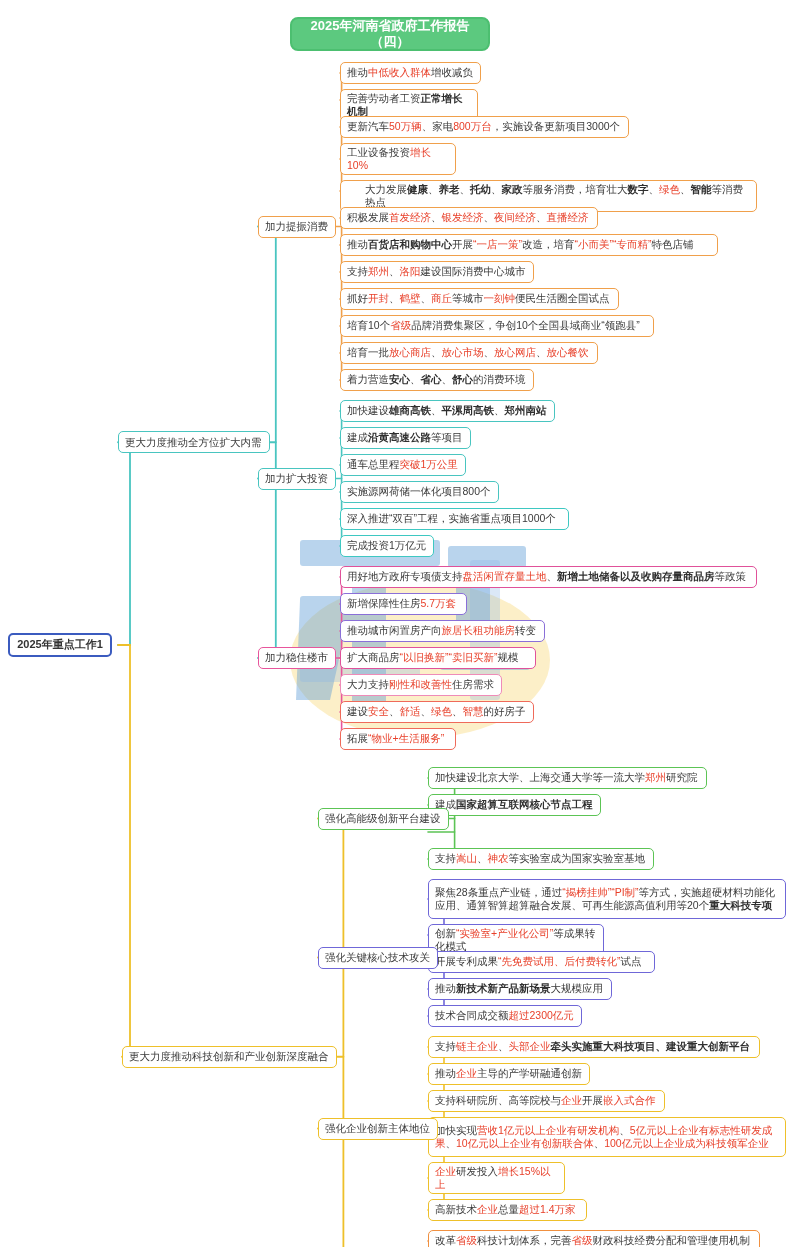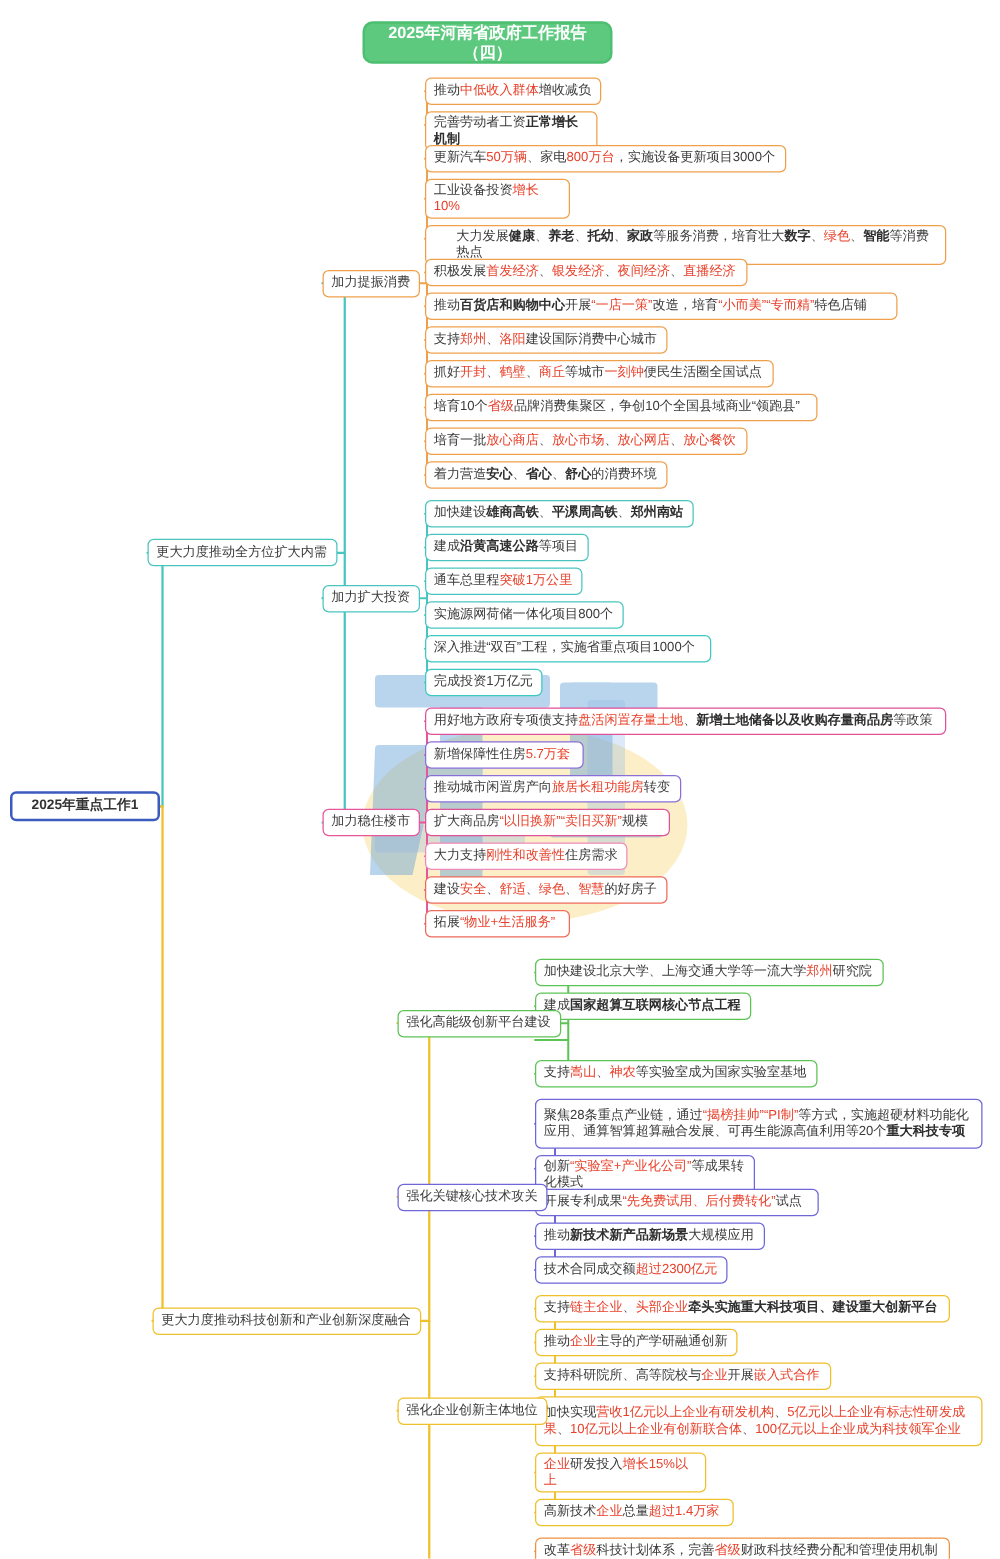--- a/index.html
+++ b/index.html
@@ -164,21 +164,21 @@
     <path d="M337.4 1056.75 H343.4" stroke="#eec02a" stroke-width="1.8" fill="none" stroke-linecap="round"></path>
     <path d="M118 645 H130 V442.25 H118" stroke="#49c5c0" stroke-width="1.8" fill="none" stroke-linecap="round"></path>
     <path d="M118 645 H130 V1056.75 H122" stroke="#eec02a" stroke-width="1.8" fill="none" stroke-linecap="round"></path>
   </svg>
 
 <div id="nodes">
   <div class="node title-node" style="left:290px;top:17px;width:200px;height:34px;">
     <span class="txt">2025年河南省政府工作报告（四）</span>
   </div>
 
-  <div class="node root-node" style="left:8px;top:633px;width:120px;height:24px;">
+  <div class="node root-node" style="left:8px;top:633px;width:104px;height:24px;">
     <span class="txt">2025年重点工作1</span>
   </div>
 <div class="node leaf c-orange" style="left: 340px; top: 62px; width: 141.2px; min-height: 22px;"><span class="txt">推动<span class="hl">中低收入</span><span class="hl">群体</span>增收减负</span></div>
     <div class="node leaf c-orange" style="left: 340px; top: 89px; width: 138px; min-height: 22px;"><span class="txt">完善劳动者工资<span class="bd">正常增长机制</span></span></div>
     <div class="node leaf c-orange" style="left: 340px; top: 116px; width: 289.07px; min-height: 22px;"><span class="txt">更新汽车<span class="hl">50万辆</span>、家电<span class="hl">800万台</span>，实施设备更新项目3000个</span></div>
     <div class="node leaf c-orange" style="left: 340px; top: 143px; width: 116.29px; min-height: 22px;"><span class="txt">工业设备投资<span class="hl">增长10%</span></span></div>
     <div class="node leaf c-orange" style="left: 340px; top: 180px; width: 416.8px; min-height: 22px; padding-left: 24px;"><span class="txt">大力发展<span class="bd">健康</span>、<span class="bd">养老</span>、<span class="bd">托幼</span>、<span class="bd">家政</span>等服务消费，培育壮大<span class="bd">数字</span>、<span class="hl">绿色</span>、<span class="bd">智能</span>等消费热点</span></div>
     <div class="node leaf c-orange" style="left: 340px; top: 207px; width: 257.8px; min-height: 22px;"><span class="txt">积极发展<span class="hl">首发经济</span>、<span class="hl">银发经济</span>、<span class="hl">夜间经济</span>、<span class="hl">直播经济</span></span></div>
     <div class="node leaf c-orange" style="left: 340px; top: 234px; width: 377.58px; min-height: 22px;"><span class="txt">推动<span class="bd">百货店和购物中心</span>开展<span class="hl">“一店一策”</span>改造，培育<span class="hl">“小而美”</span><span class="hl">“专而精”</span>特色店铺</span></div>
     <div class="node leaf c-orange" style="left: 340px; top: 261px; width: 194.2px; min-height: 22px;"><span class="txt">支持<span class="hl">郑州</span>、<span class="hl">洛阳</span>建设国际消费中心城市</span></div>

